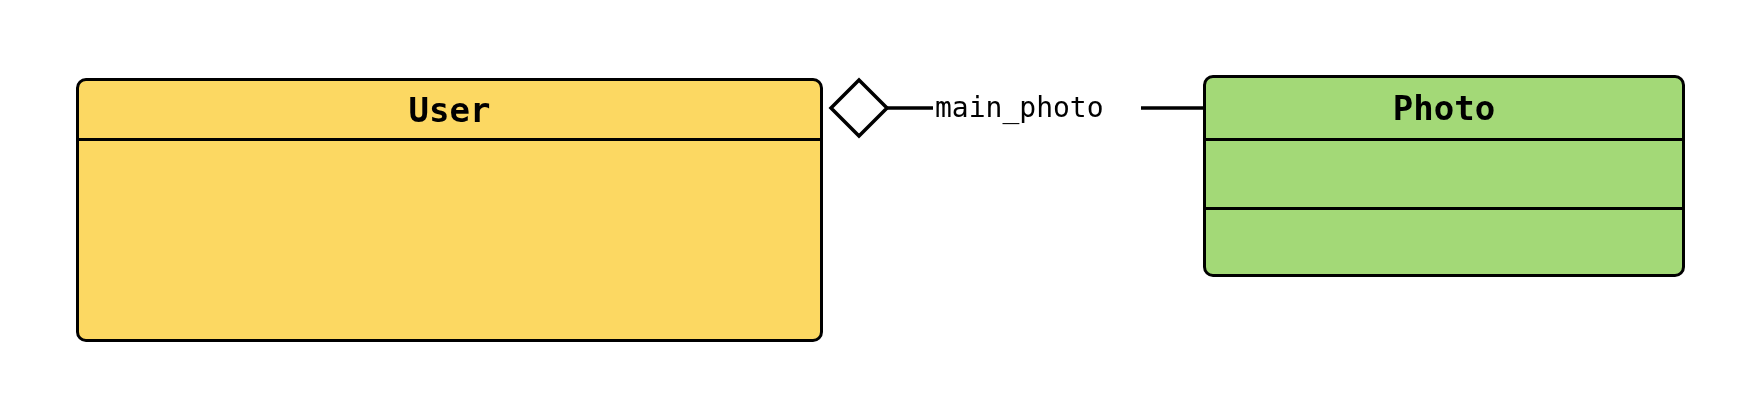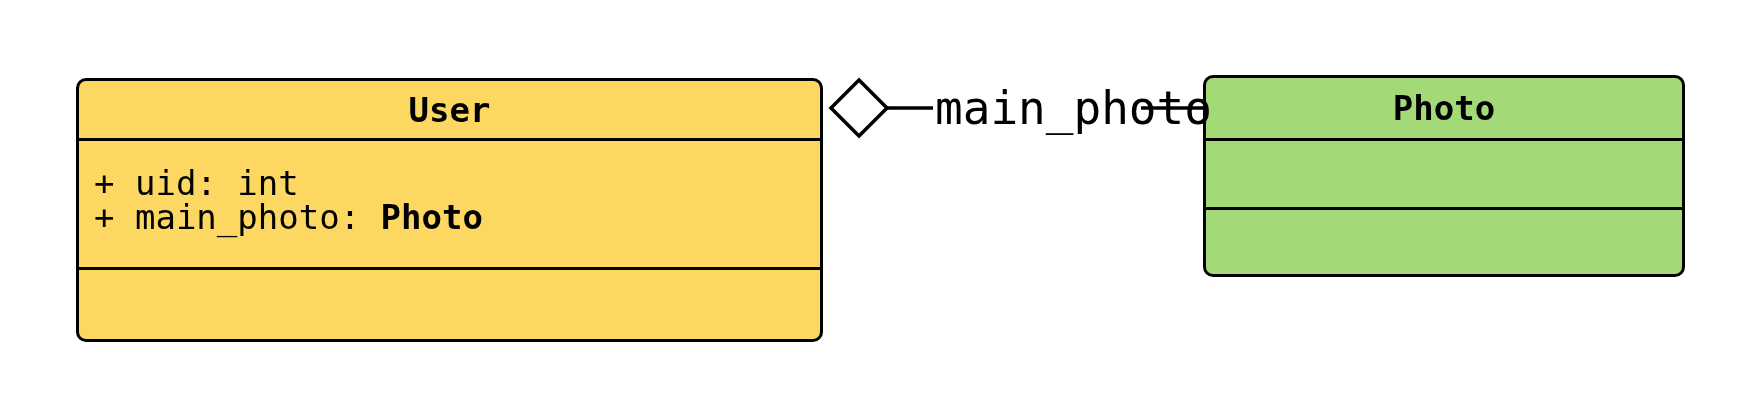--- a/index.html
+++ b/index.html
@@ -69,38 +69,33 @@
     height: 420px;
     pointer-events: none;
   }
   .edge-label {
     position: absolute;
     left: 935px;
     top: 88px;
     width: 206px;
     height: 40px;
     line-height: 40px;
-    text-align: center;
-    font-size: 46px;
+    font-size: 28px;
     white-space: pre;
   }
   .bold-part { font-weight: bold; }
 </style>
 </head>
 <body>
 
 <div class="canvas" style="background-color: rgb(255, 255, 255);">
 
   <div class="uml-class class-user" style="background-color: rgb(252, 216, 98);">
     <div class="compartment class-header divided">
       <span>User</span>
-    </div>
-    <div class="compartment members attrs divided">
-      <div><span style="font-weight: normal;">+ uid: int</span></div>
-      <div><span style="font-weight: normal;">+ main_photo: </span><span class="bold-part" style="font-weight: bold;">Photo</span></div>
     </div>
   </div>
 
   <div class="uml-class class-photo" style="background-color: rgb(163, 217, 119);">
     <div class="compartment class-header divided">
       <span>Photo</span>
     </div>
     <div class="compartment members attrs divided"></div>
     <div class="compartment members methods"></div>
   </div>

